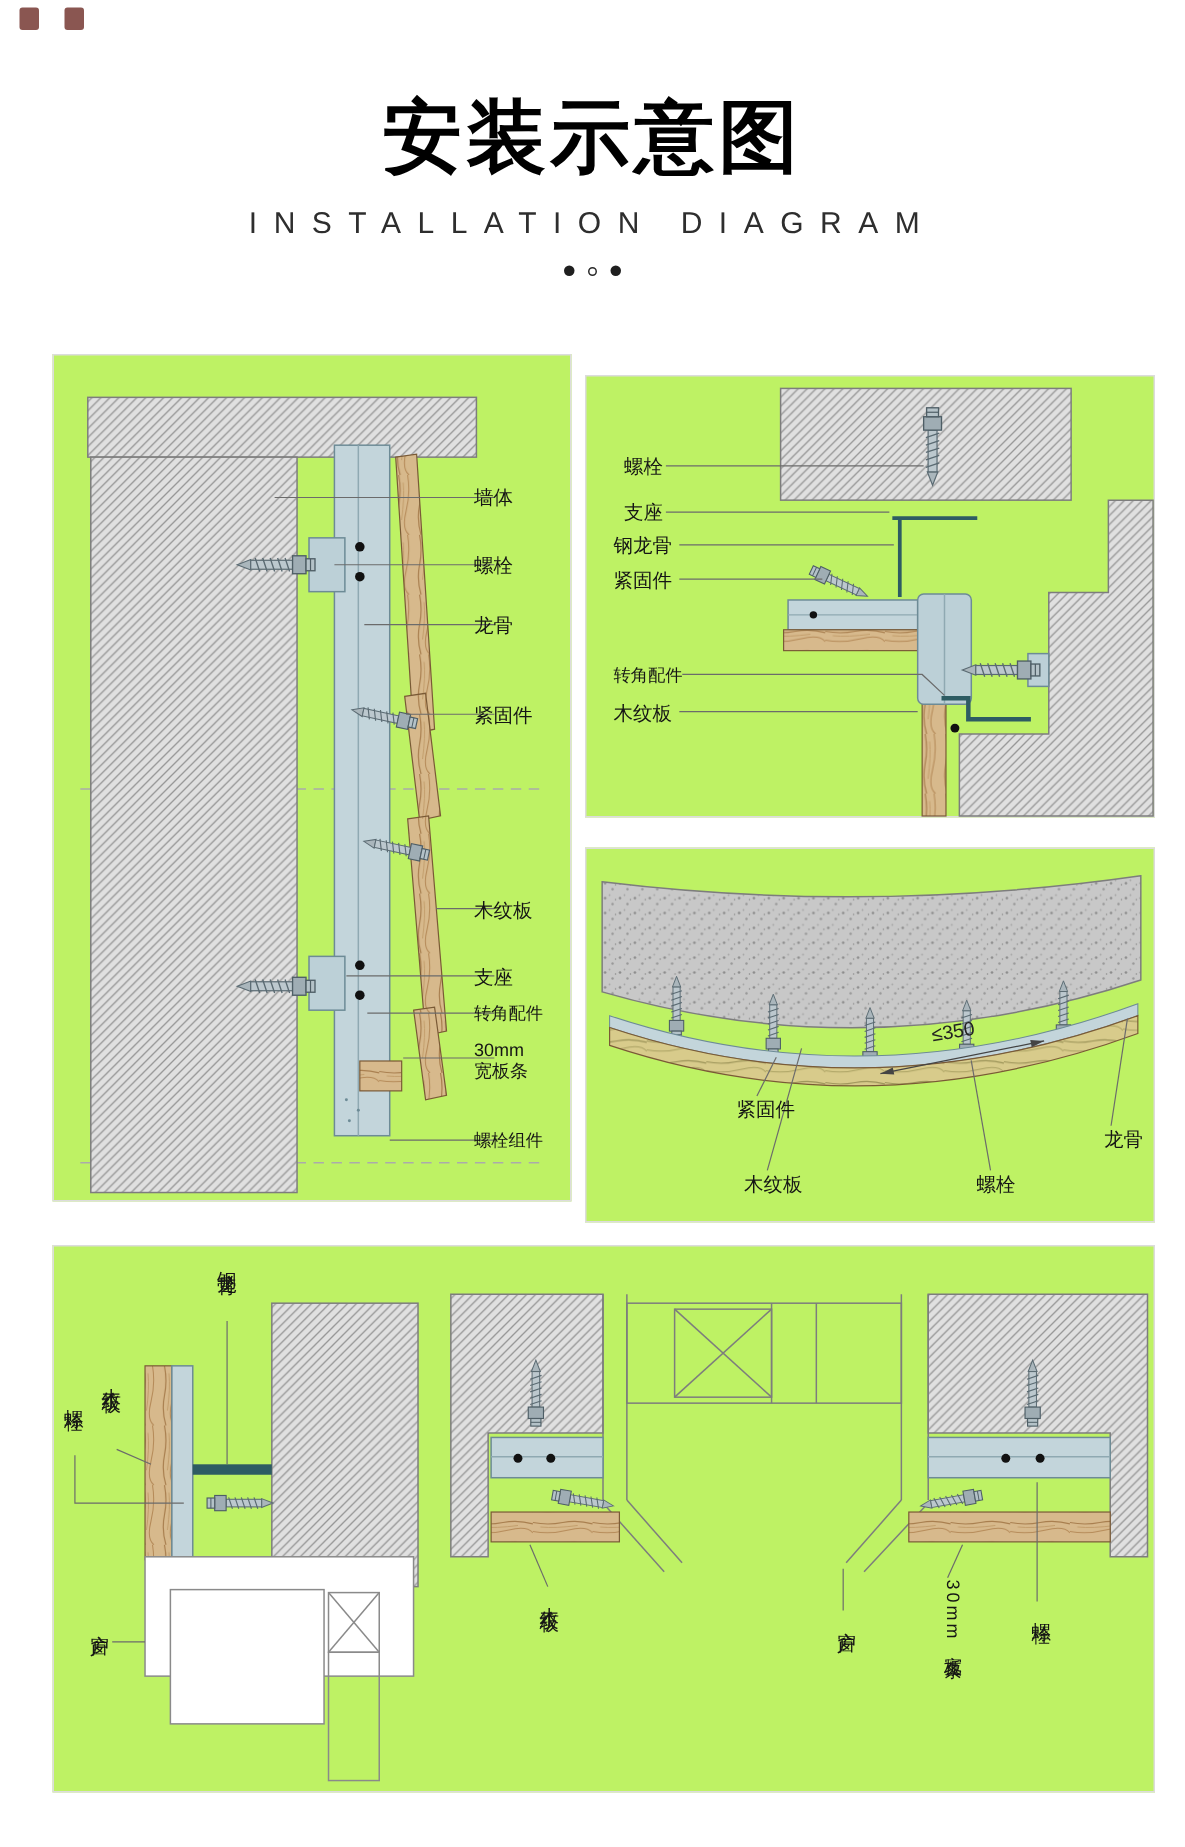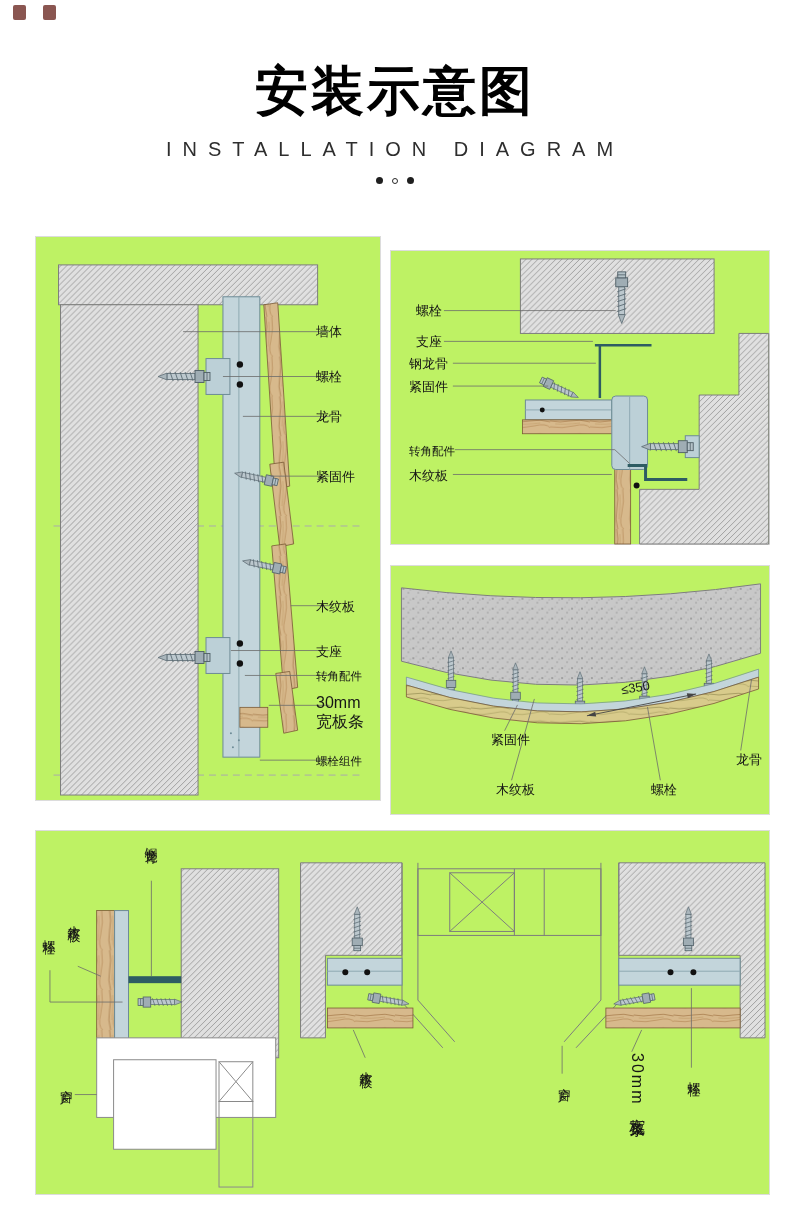--- a/index.html
+++ b/index.html
@@ -19,21 +19,21 @@
 
   .panel{position:absolute;border:1px solid #dcdcdc;background:#bef264}
   .panel>svg{position:absolute;left:0;top:0;width:100%;height:100%;overflow:visible}
   .p1{left:35px;top:236px;width:346px;height:565px}
   .p2{left:390px;top:250px;width:380px;height:295px}
   .p3{left:390px;top:565px;width:380px;height:250px}
   .p4{left:35px;top:830px;width:735px;height:365px}
 
   .lbl{position:absolute;font-size:13px;line-height:1.2;white-space:nowrap;color:#151515}
   .lbl.sm{font-size:11.5px}
-  .lbl.xs{font-size:16px}
+  .lbl.xs{font-size:12px}
   .lbl.vert{writing-mode:vertical-rl;text-orientation:mixed;letter-spacing:2px}
   .dim{position:absolute;font-size:13px;color:#222;transform:rotate(-9deg)}
 </style>
 </head>
 <body>
 
 <svg width="0" height="0" style="position:absolute" aria-hidden="true">
   <defs>
     <pattern id="hatch" width="6" height="6" patternUnits="userSpaceOnUse">
       <rect width="6" height="6" fill="#e0e0e0"></rect>

